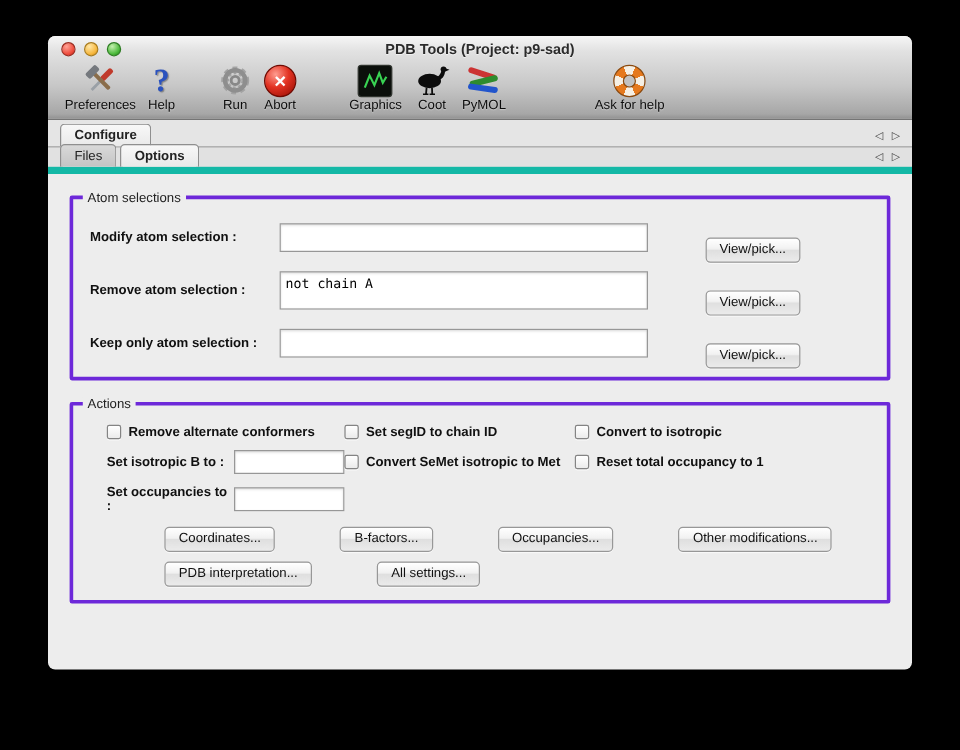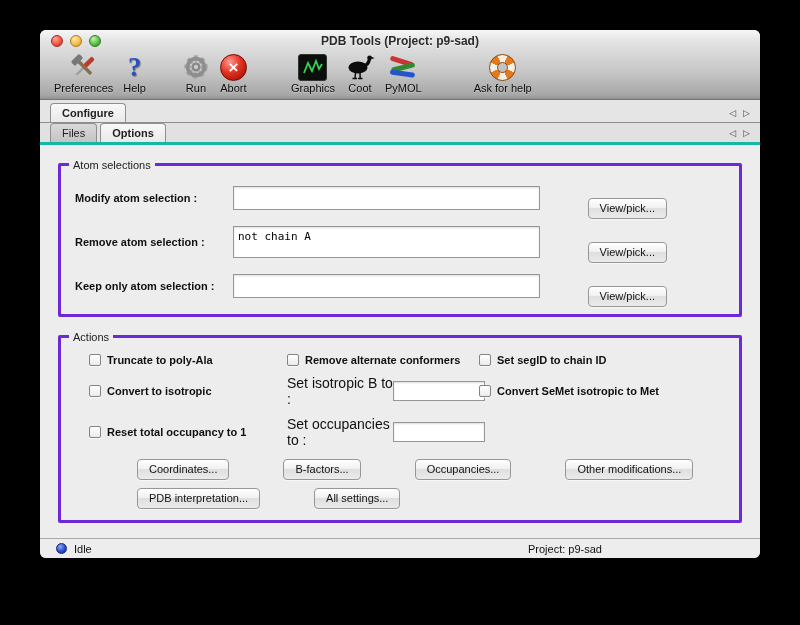--- a/index.html
+++ b/index.html
@@ -37,21 +37,21 @@
     font-size: 12px; font-weight: bold; color: #2b2b2b;
     text-shadow: 0 1px 0 rgba(255,255,255,.55);
   }
 
   .toolbar { height: 48px; display: flex; align-items: flex-start; padding: 0 14px; box-sizing: border-box; }
   .tb-item { display: flex; flex-direction: column; align-items: center; margin-right: 10px; cursor: default; }
   .tb-icon { height: 30px; display: flex; align-items: center; justify-content: center; }
   .tb-label { font-size: 11px; color: #0c0c0c; text-shadow: 0 1px 1px rgba(255,255,255,.4); white-space: nowrap; }
   .gap-s { margin-left: 26px; }
   .gap-m { margin-left: 34px; }
-  .gap-l { margin-left: 42px; }
+  .gap-l { margin-left: 64px; }
 
   .help-q { font-family: "Liberation Serif", serif; font-weight: bold; font-size: 27px; color: #2a52be; text-shadow: 1px 1px 1px rgba(0,0,0,.35); line-height: 28px; }
   .abort-circle {
     width: 25px; height: 25px; border-radius: 50%;
     background: radial-gradient(circle at 35% 28%, #ff9c8f, #e23222 45%, #9c0f05 92%);
     border: 1px solid #6f0a02;
     display: flex; align-items: center; justify-content: center;
   }
   .abort-circle span { color: #fff; font-weight: bold; font-size: 17px; line-height: 17px; }
   .gfx-box {
@@ -65,21 +65,21 @@
     border: 1px solid #8a4a10; box-sizing: border-box;
   }
   .buoy::after {
     content: ""; position: absolute; inset: 7px; border-radius: 50%;
     background: #c2c2c2; border: 1px solid #8a4a10;
   }
 
   
   .tabrow { position: relative; display: flex; align-items: flex-end; padding-left: 10px; box-sizing: border-box; }
   .tabrow1 { height: 23px; background: #e5e5e5; border-bottom: 1px solid #8f8f8f; }
-  .tabrow2 { height: 22px; background: #e1e1e1; border-bottom: 3px solid #14b8a6; }
+  .tabrow2 { height: 22px; background: #e1e1e1; border-bottom: 6px solid #14b8a6; }
   .tab {
     box-sizing: border-box; height: 19px; padding: 3px 11px 0;
     font-size: 11px; color: #222;
     border: 1px solid #8f8f8f; border-bottom: none; border-radius: 4px 4px 0 0;
     background: linear-gradient(#d9d9d9, #c4c4c4);
     margin-right: 3px; cursor: default; white-space: nowrap;
   }
   .tab.selected { background: linear-gradient(#f8f8f8, #e9e9e9); font-weight: bold; }
   .tab-arrows { position: absolute; right: 10px; bottom: 4px; display: flex; gap: 7px; font-size: 9px; color: #444; }
   .tab-arrows span { cursor: default; }
@@ -107,21 +107,21 @@
   .agrid { display: grid; grid-template-columns: 198px 192px auto; row-gap: 9px; align-items: center; }
   .check { display: flex; align-items: center; cursor: default; }
   .cb {
     width: 12px; height: 12px; flex-shrink: 0; box-sizing: border-box;
     border: 1px solid #848484; border-radius: 2px;
     background: linear-gradient(#ffffff, #ebebeb);
     box-shadow: 0 1px 0 rgba(255,255,255,.7);
   }
   .cb-label { margin-left: 6px; font-size: 11px; font-weight: bold; color: #101010; white-space: nowrap; }
   .field { display: flex; align-items: center; }
-  .f-label { width: 106px; flex-shrink: 0; font-size: 14px; font-weight: normal; color: #101010; }
+  .f-label { width: 106px; flex-shrink: 0; font-size: 11px; font-weight: bold; color: #101010; }
   .small-input {
     width: 92px; height: 20px; box-sizing: border-box;
     border: 1px solid #979797; background: #fff;
     font-family: "DejaVu Sans Mono", monospace; font-size: 11px;
     padding: 0 3px; box-shadow: inset 0 1px 2px rgba(0,0,0,.14);
   }
 
   .btnrow { display: flex; gap: 6px; margin-top: 11px; }
   .btnrow.second { margin-top: 8px; }
   .btn {
@@ -297,24 +297,20 @@
           <button class="btn viewpick">View/pick...</button>
         </div>
       </div>
 
       <div class="group actions">
         <div class="group-title">Actions</div>
 
         <div class="agrid">
           <div class="check">
             <span class="cb"></span>
-            <span class="cb-label">Truncate to poly-Ala</span>
-          </div>
-          <div class="check">
-            <span class="cb"></span>
             <span class="cb-label">Remove alternate conformers</span>
           </div>
           <div class="check">
             <span class="cb"></span>
             <span class="cb-label">Set segID to chain ID</span>
           </div>
 
           <div class="check">
             <span class="cb"></span>
             <span class="cb-label">Convert to isotropic</span>
@@ -344,20 +340,15 @@
           <button class="btn">Occupancies...</button>
           <button class="btn">Other modifications...</button>
         </div>
         <div class="btnrow second">
           <button class="btn">PDB interpretation...</button>
           <button class="btn">All settings...</button>
         </div>
       </div>
     </div>
 
-    <div class="statusbar">
-      <span class="dot"></span>
-      <span class="status-text">Idle</span>
-      <span class="project">Project: p9-sad</span>
-    </div>
 
   </div>
 </div>
 
 </body></html>

